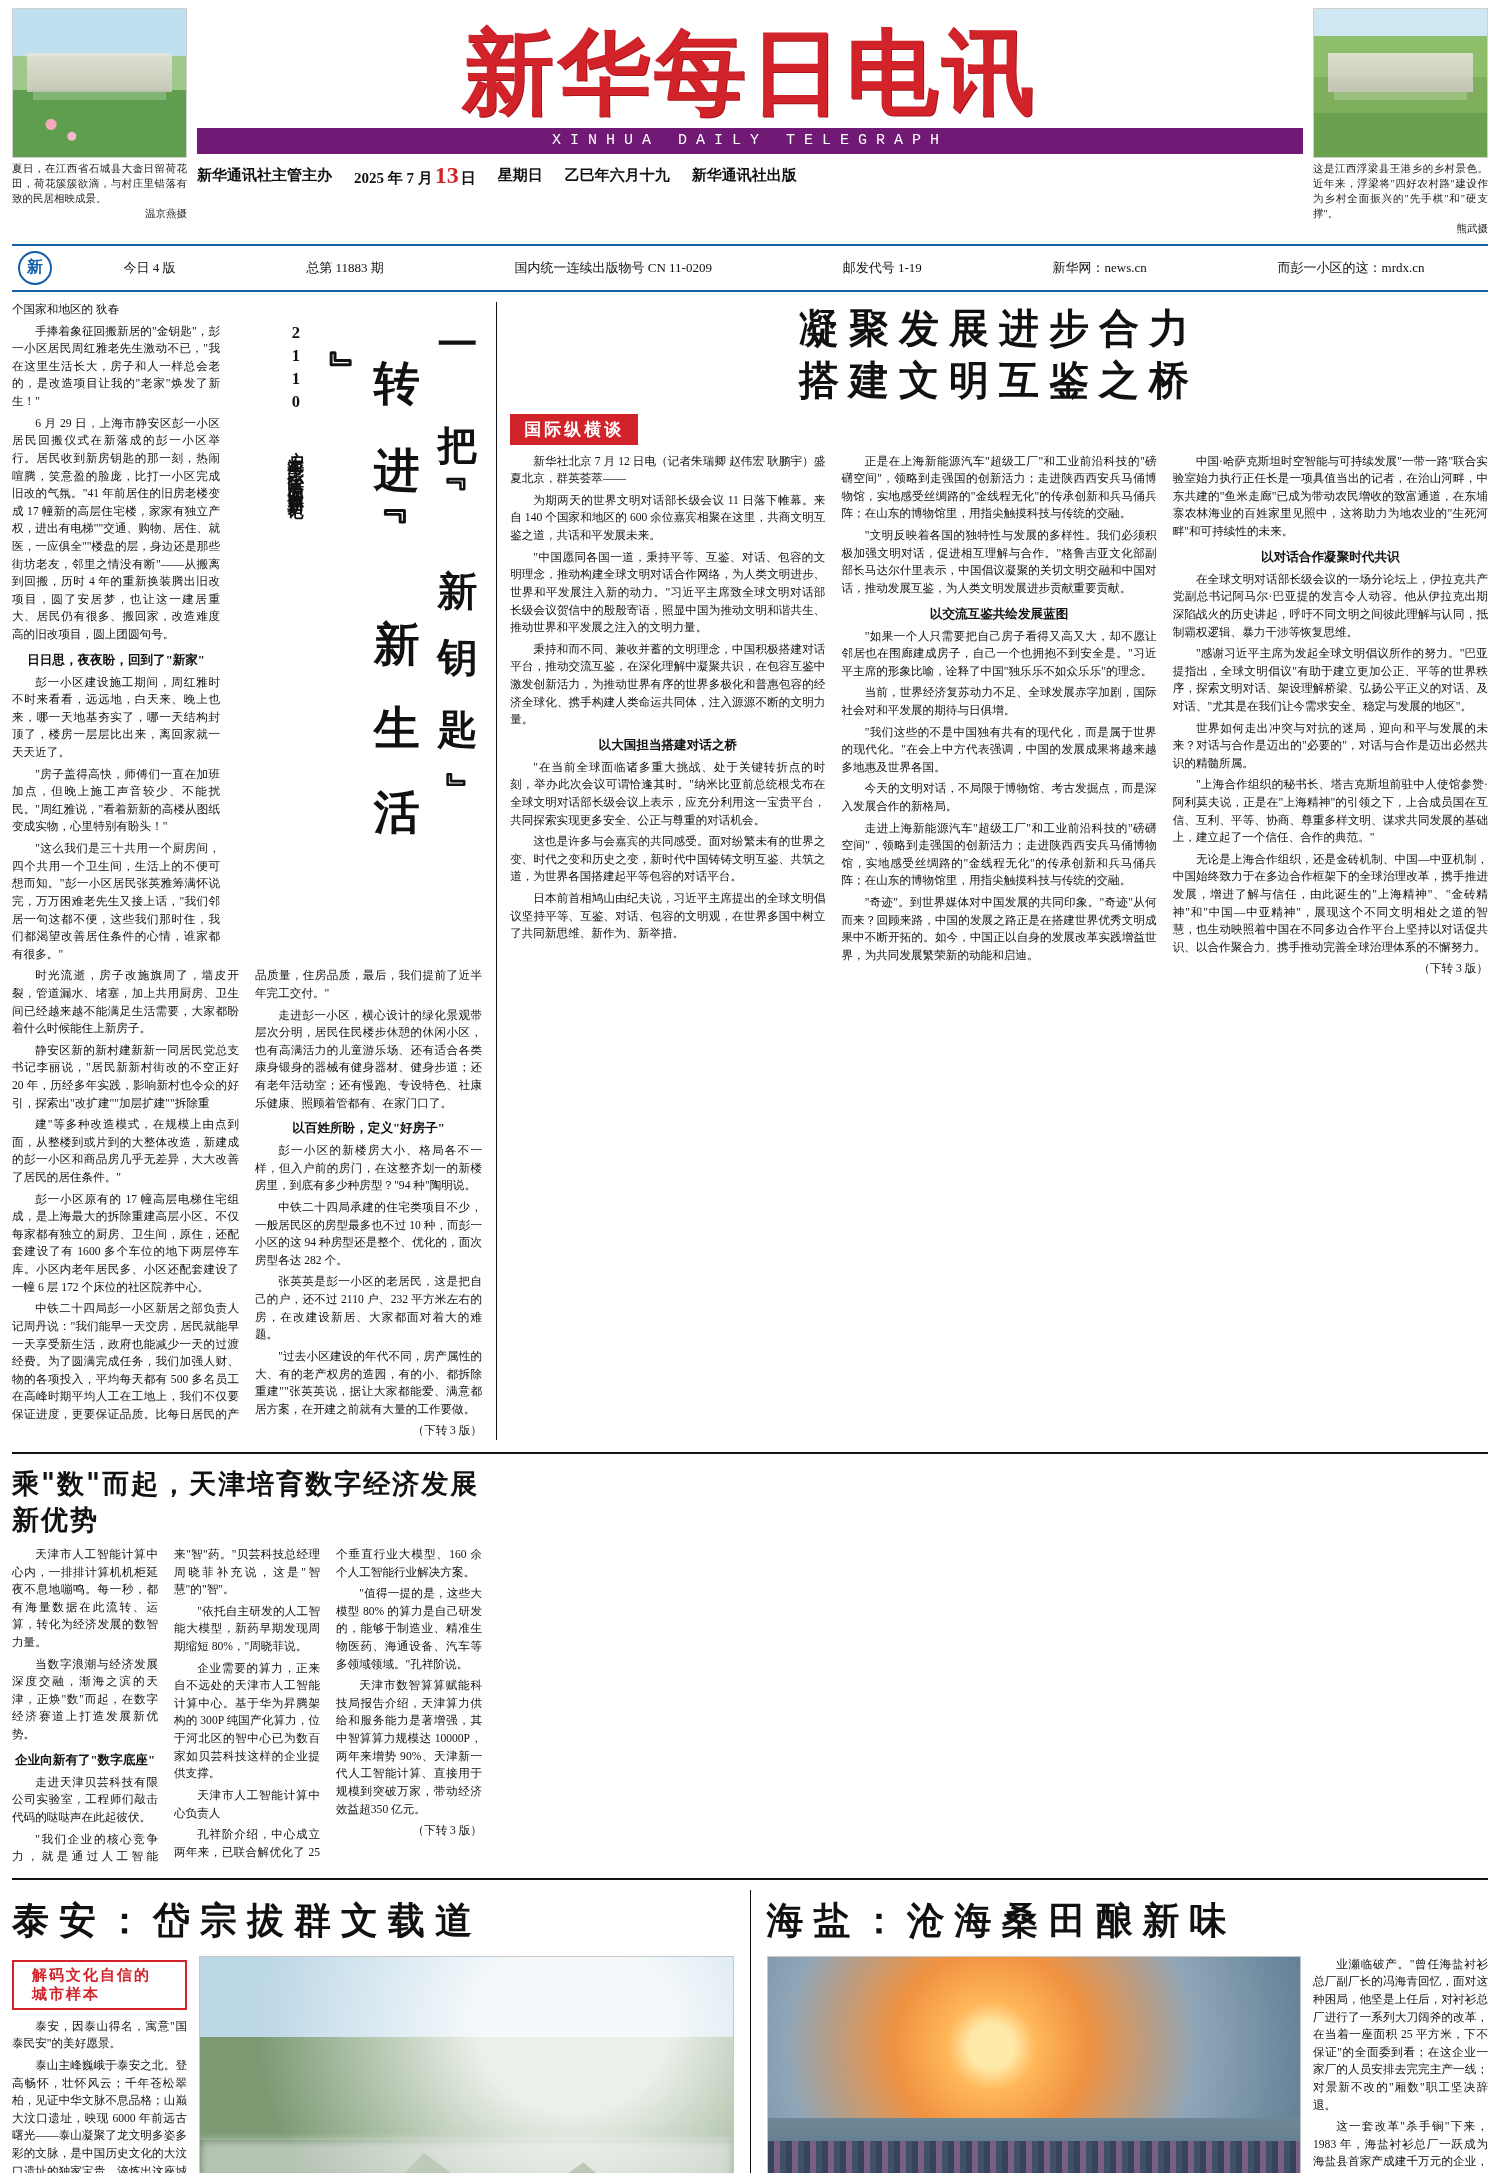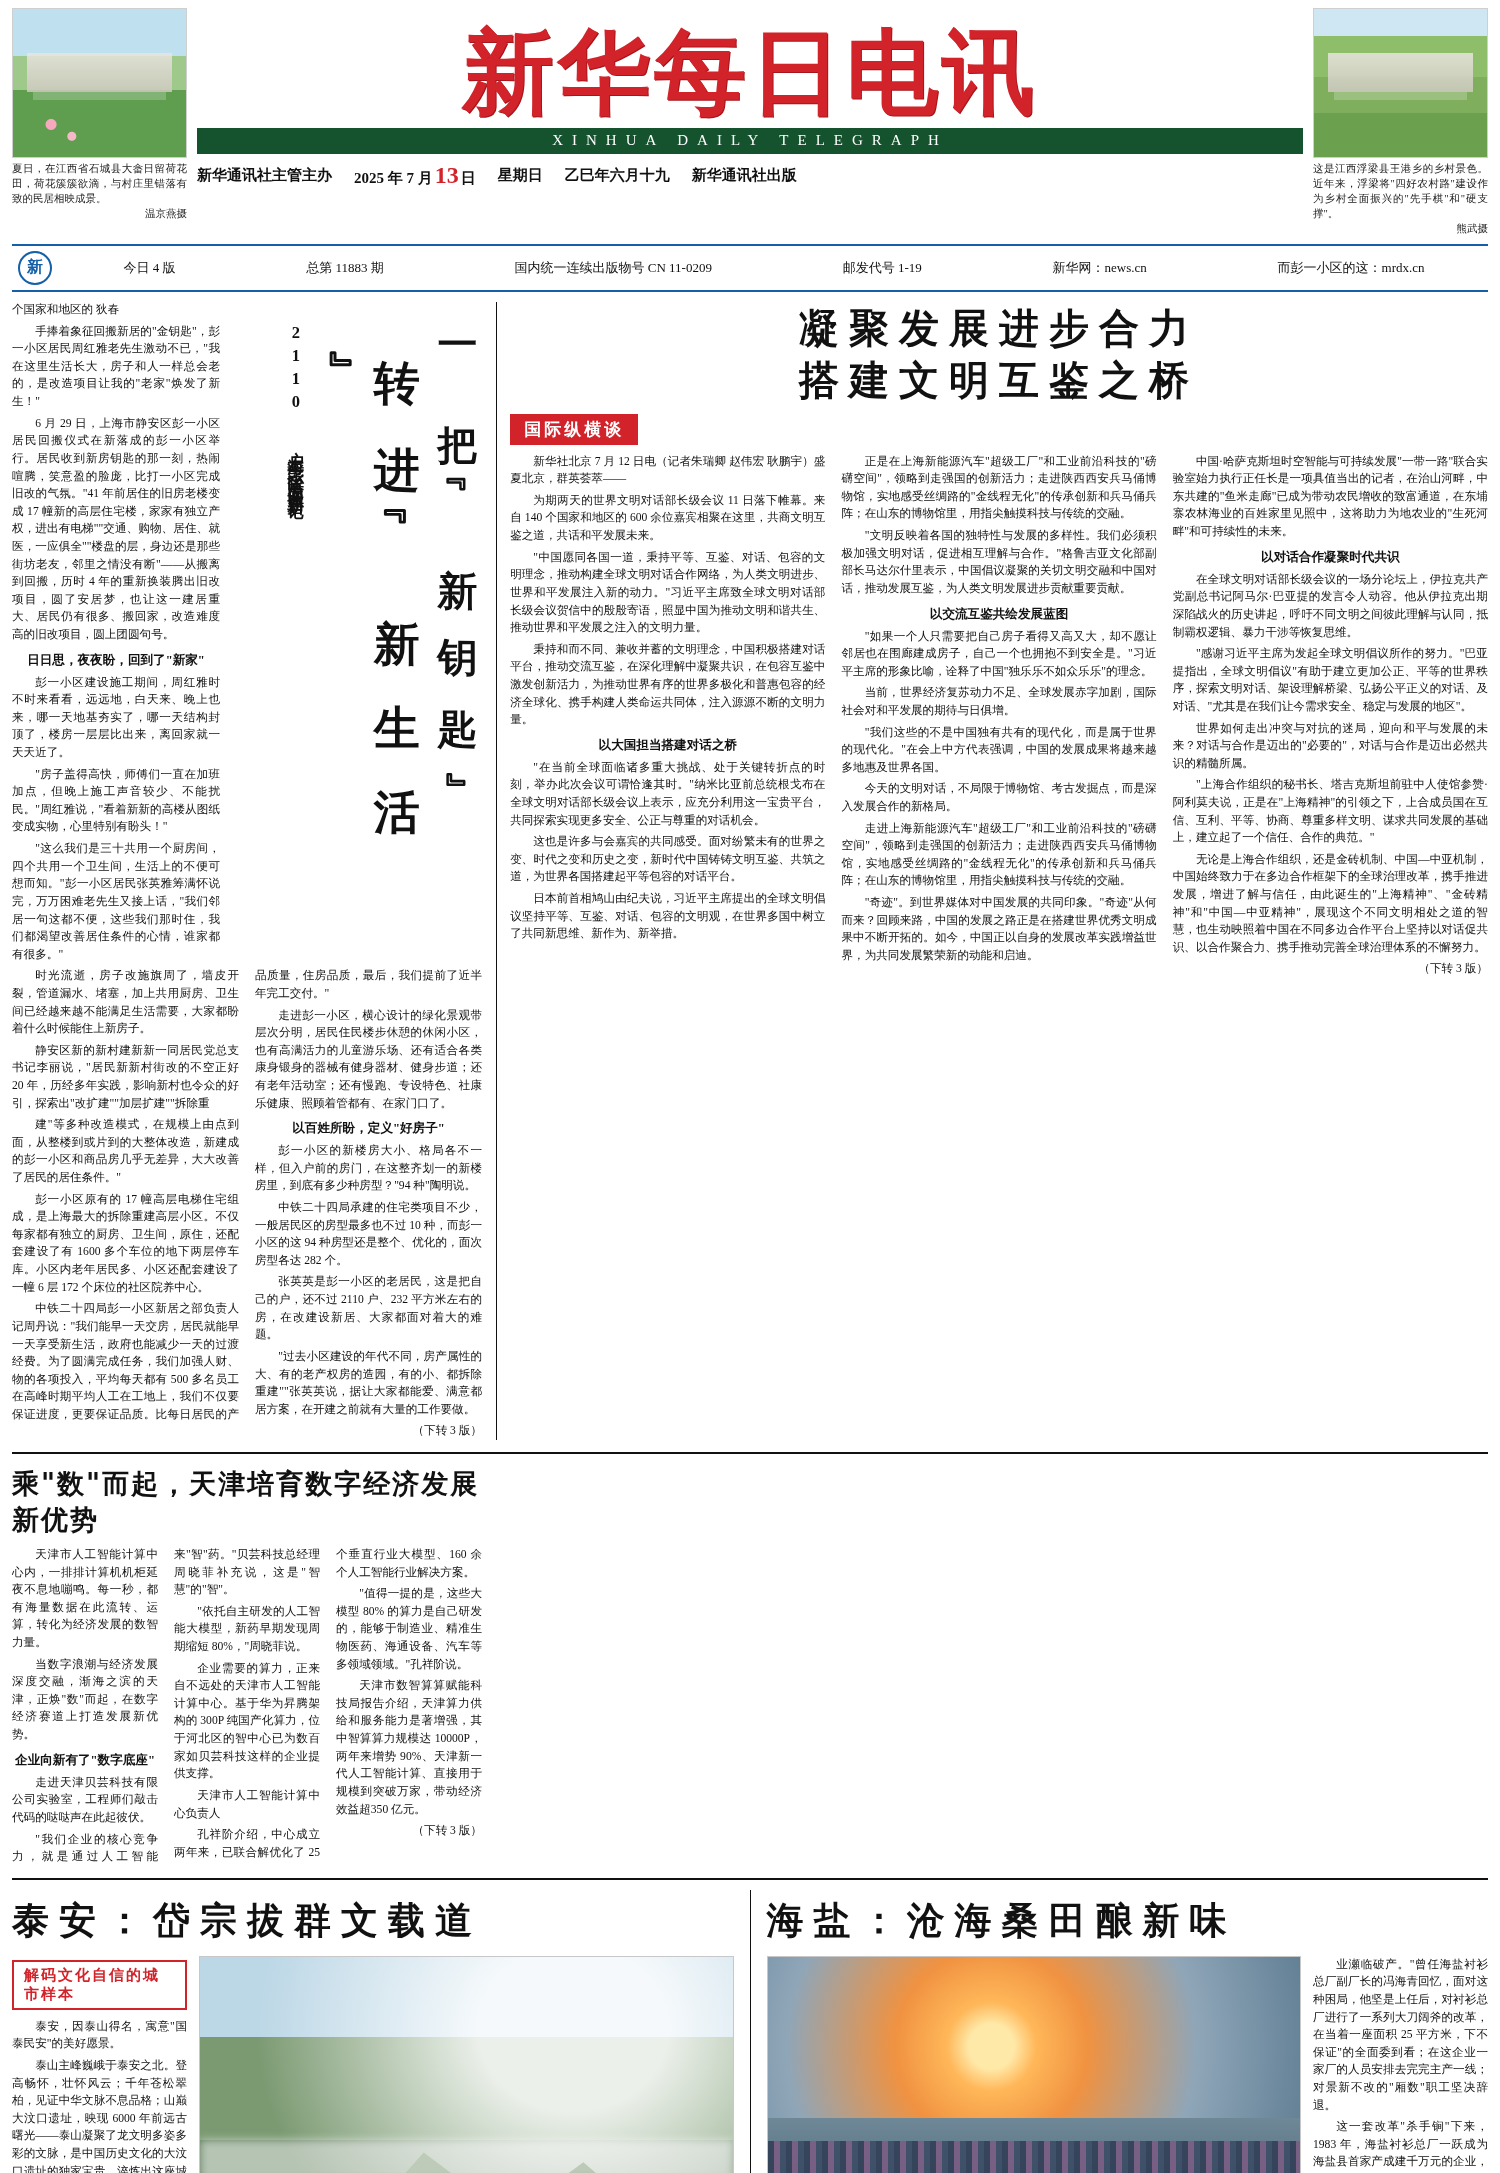--- a/index.html
+++ b/index.html
@@ -36,22 +36,22 @@
   .mast-photo .credit { font-size:10.5px; text-align:right; color:#222; }
 
   .mast-center { flex:1 1 auto; text-align:center; position:relative; padding-top:18px; }
   .logo-cn {
     font-family:"DejaVu Serif", serif;
     font-weight:700; color:#d2232a; letter-spacing:4px;
     font-size:92px; line-height:1.0;
     text-shadow:1px 1px 0 #a5151b;
   }
   .logo-en {
-    margin:10px auto 0; background:#14532d; color:#fff;
-    font-family:Liberation Serif, serif; letter-spacing:9px;
+    margin:10px auto 0; background:#701a75; color:#fff;
+    font-family:Liberation Mono, monospace; letter-spacing:9px;
     font-size:15px; padding:4px 0 5px; width:100%;
   }
   .mast-sub {
     display:flex; align-items:center; justify-content:flex-start; gap:22px;
     margin-top:8px; font-size:15px; font-weight:700; color:#111;
   }
   .mast-sub .date { font-weight:700; }
   .mast-sub .date .big { color:#d2232a; font-size:24px; font-weight:700; padding:0 2px; }
 
   .infobar {
@@ -95,21 +95,21 @@
     text-align:center; font-weight:700; font-family:"DejaVu Serif", serif;
     letter-spacing:10px; line-height:1.3;
   }
   .big-head.h1 { font-size:40px; }
   .tag-red {
     display:inline-block; background:#d2232a; color:#fff; font-weight:700;
     font-size:17px; letter-spacing:3px; padding:4px 14px; margin:8px 0 8px;
   }
   .tag-box {
     display:inline-block; border:2px solid #d2232a; color:#d2232a; font-weight:700;
-    font-size:15px; letter-spacing:2px; padding:4px 10px; margin:4px 0 8px;
+    font-size:15px; letter-spacing:2px; padding:4px 18px; margin:4px 0 8px;
   }
   .cols2 { column-count:2; column-gap:16px; }
   .cols3 { column-count:3; column-gap:16px; }
 
   
   .mid { margin-top:12px; }
   .mid-title { font-size:27px; font-weight:700; letter-spacing:2px; font-family:"DejaVu Serif",serif; }
 
   
   .bottom { display:flex; gap:16px; margin-top:8px; }

